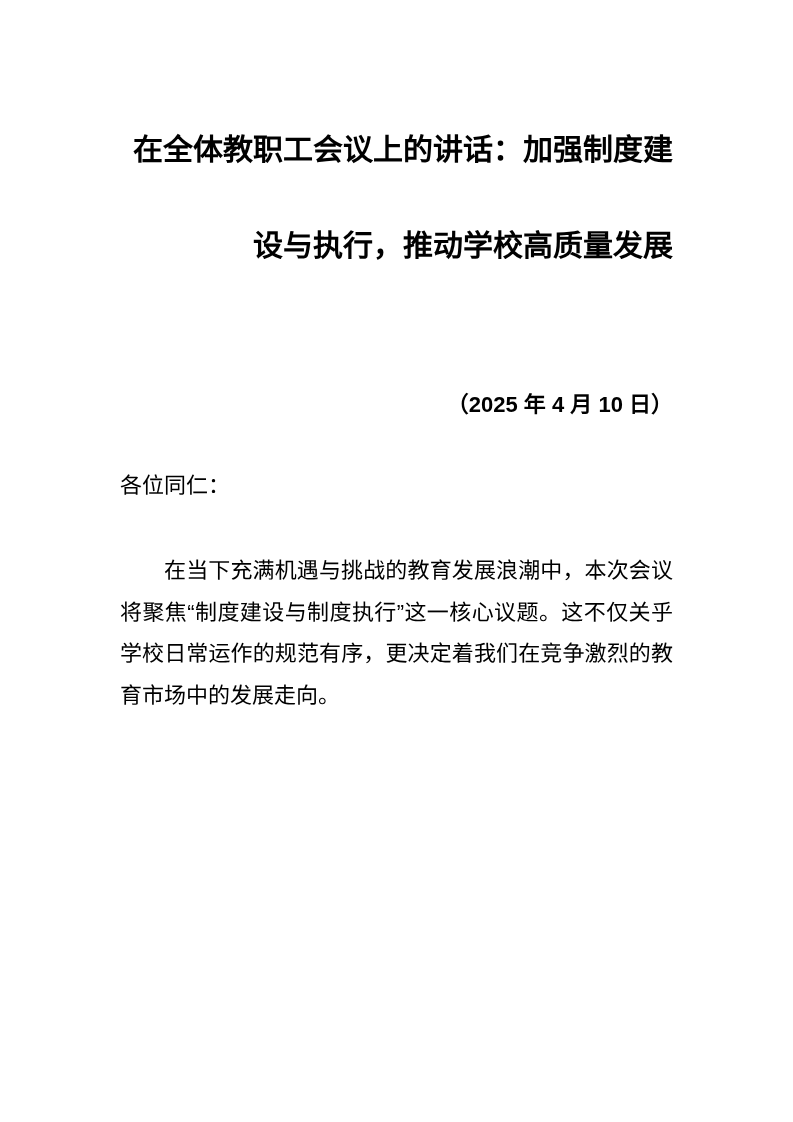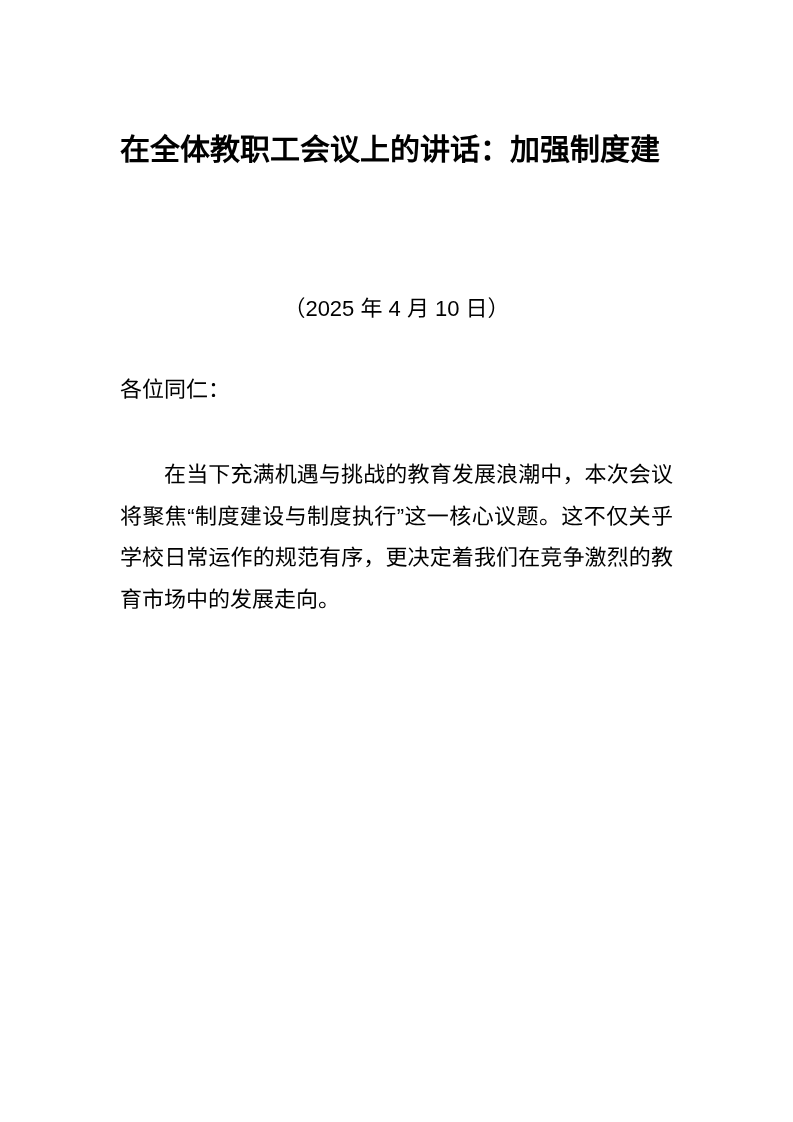--- a/index.html
+++ b/index.html
@@ -20,53 +20,55 @@
     box-sizing: border-box;
     padding: 0 120px;
     background: #ffffff;
     overflow: hidden;
   }
   .doc-title {
     margin-top: 102px;
     font-size: 30px;
     font-weight: 700;
     line-height: 96px;
-    text-align: left;
+    text-align: right;
     letter-spacing: 0;
   }
   .body-text {
     font-size: 22px;
     line-height: 41.5px;
   }
   .body-text p {
     margin: 0;
     padding: 0;
   }
   .date-line {
     margin-top: 90px !important;
-    text-align: center;
+    text-align: right;
+    font-weight: bold;
   }
   .salutation {
     margin-top: 41.5px !important;
     text-align: left;
     font-family: Liberation Mono, monospace;
   }
   .para {
     margin-top: 41.5px !important;
     text-indent: 2em;
     text-align: justify;
   }
 </style>
 </head>
 <body>
 
 <div class="page">
 
   <div class="doc-title">
     <div>在全体教职工会议上的讲话：加强制度建</div>
+    <div>设与执行，推动学校高质量发展</div>
   </div>
 
   <div class="body-text">
     <p class="date-line">（2025 年 4 月 10 日）</p>
 
     <p class="salutation">各位同仁：</p>
 
     <p class="para">在当下充满机遇与挑战的教育发展浪潮中，本次会议将聚焦“制度建设与制度执行”这一核心议题。这不仅关乎学校日常运作的规范有序，更决定着我们在竞争激烈的教育市场中的发展走向。</p>
 
   </div>

